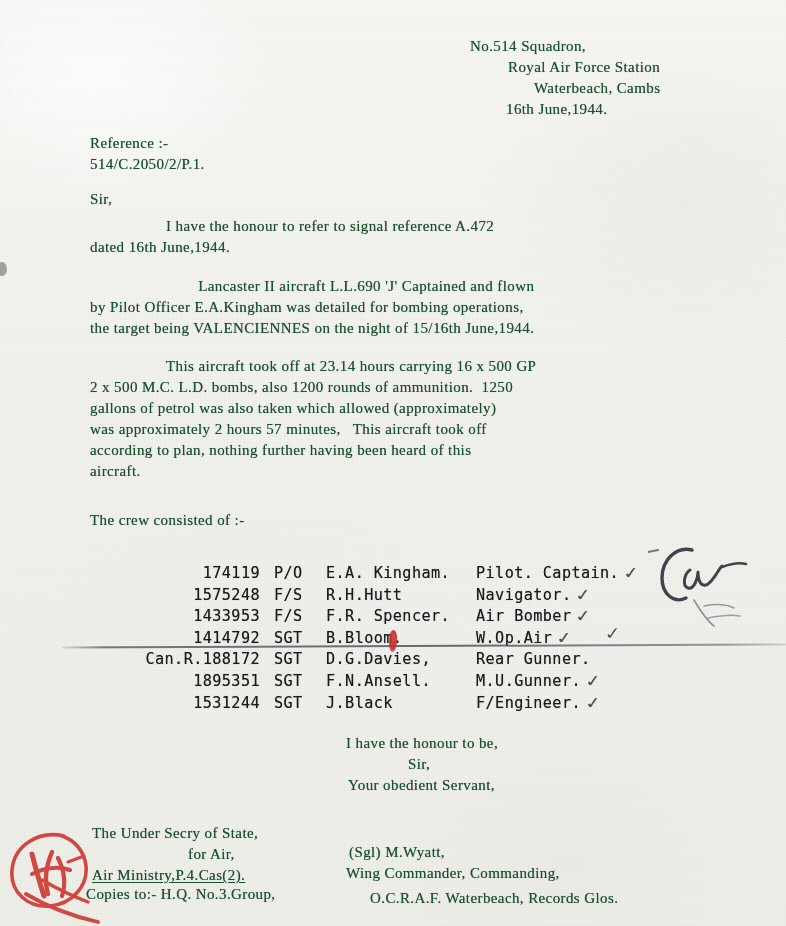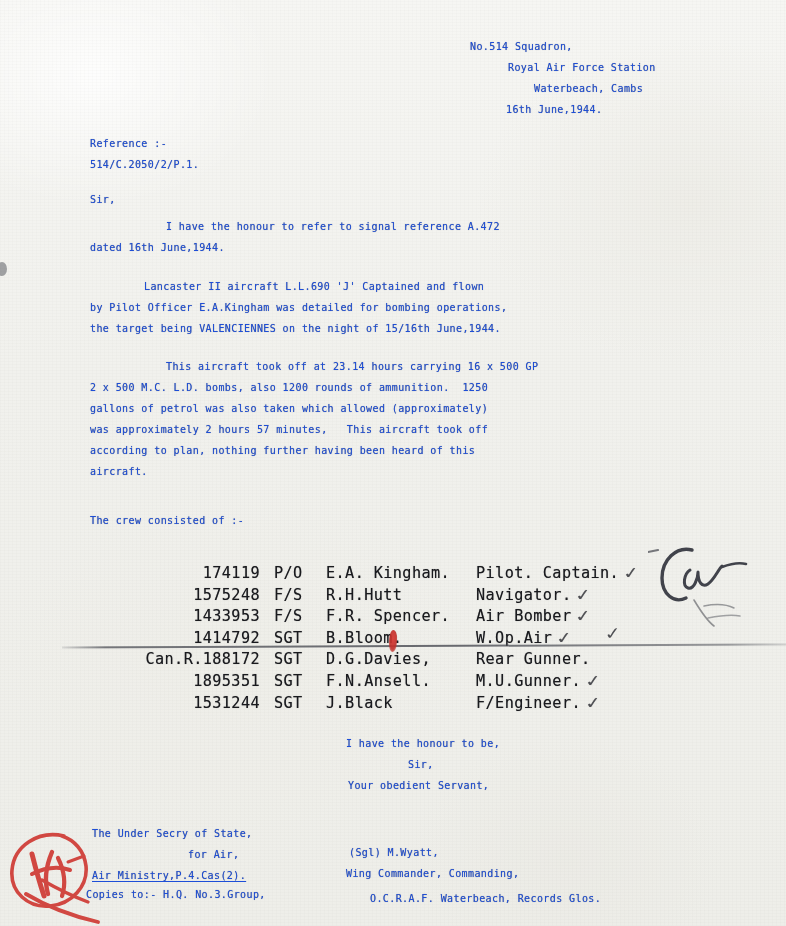--- a/index.html
+++ b/index.html
@@ -38,25 +38,26 @@
       repeating-linear-gradient(90deg, rgba(120,120,112,0.04) 0 1px, rgba(255,255,255,0) 1px 4px);
   }
   #content {
     position: absolute;
     inset: 0;
   }
 
   .tx {
     position: absolute;
     white-space: pre;
-    font-size: 10px;
+    font-size: 15px;
     letter-spacing: 0.4px;
     line-height: 21px;
-    color: #1d4ed8;
+    color: #14532d;
     text-shadow: 0 0 0.7px rgba(25,26,30,0.55);
+    font-family: Liberation Serif, serif;
   }
   .blk { position: absolute; }
   .blk .tx { position: static; display: block; }
 
   
   #letterhead .tx { text-align: left; }
 
   .u { text-decoration: underline; text-underline-offset: 2px; }
 
   
@@ -172,21 +173,21 @@
     </div>
 
     <div class="tx" style="left:90px; top:189px;">Sir,</div>
 
     <div class="blk" style="left:90px; top:216px;">
       <span class="tx" style="margin-left:76px;">I have the honour to refer to signal reference A.472</span>
       <span class="tx">dated 16th June,1944.</span>
     </div>
 
     <div class="blk" style="left:90px; top:276px;">
-      <span class="tx" style="margin-left:54px;">Lancaster II aircraft L.L.690 'J' Captained and flown</span>
+      <span class="tx" style="margin-left:54px;text-align:right;">Lancaster II aircraft L.L.690 'J' Captained and flown</span>
       <span class="tx">by Pilot Officer E.A.Kingham was detailed for bombing operations,</span>
       <span class="tx">the target being VALENCIENNES on the night of 15/16th June,1944.</span>
     </div>
 
     <div class="blk" style="left:90px; top:356px;">
       <span class="tx" style="margin-left:76px;">This aircraft took off at 23.14 hours carrying 16 x 500 GP</span>
       <span class="tx">2 x 500 M.C. L.D. bombs, also 1200 rounds of ammunition.  1250</span>
       <span class="tx">gallons of petrol was also taken which allowed (approximately)</span>
       <span class="tx">was approximately 2 hours 57 minutes,   This aircraft took off</span>
       <span class="tx">according to plan, nothing further having been heard of this</span>

